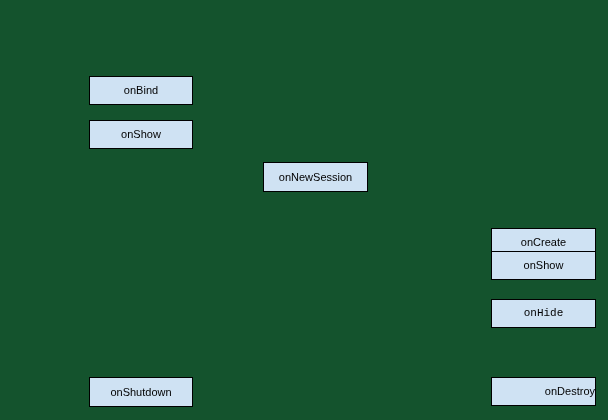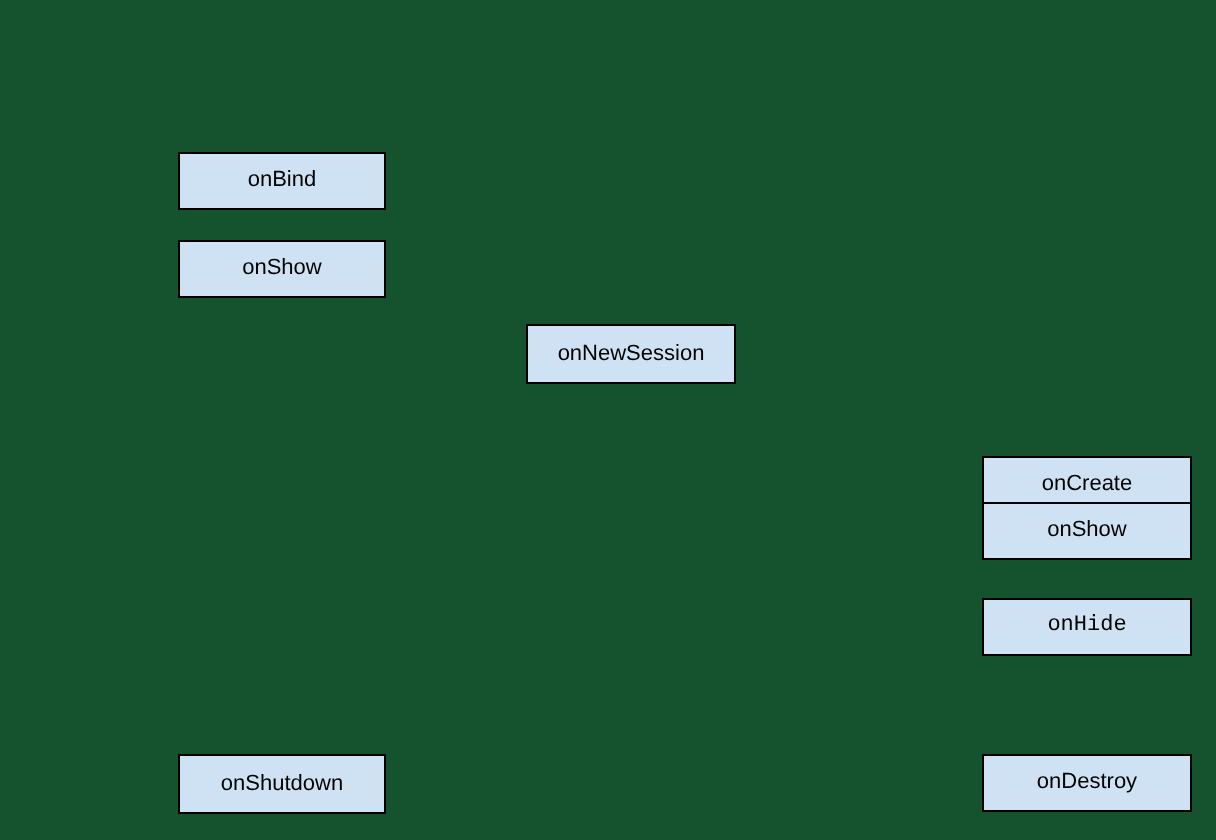--- a/index.html
+++ b/index.html
@@ -48,16 +48,16 @@
     </div>
     <div class="node" style="left: 491px; top: 251px; width: 105px; height: 29px; background: rgb(207, 226, 243); border-color: rgb(0, 0, 0);">
       <span style="color: rgb(0, 0, 0);">onShow</span>
     </div>
     <div class="node" style="left: 491px; top: 299px; width: 105px; height: 29px; background: rgb(207, 226, 243); border-color: rgb(0, 0, 0);">
       <span style="color: rgb(0, 0, 0); font-family: Liberation Mono, monospace;">onHide</span>
     </div>
     <div class="node" style="left: 89px; top: 377px; width: 104px; height: 30px; background: rgb(207, 226, 243); border-color: rgb(0, 0, 0);">
       <span style="color: rgb(0, 0, 0);">onShutdown</span>
     </div>
-    <div class="node" style="left: 491px; top: 377px; width: 105px; height: 29px; background: rgb(207, 226, 243); border-color: rgb(0, 0, 0);">
+    <div class="node" style="left: 491px; top: 377px; width: 105px; height: 29px; background: rgb(207, 226, 243); border-color: rgb(0, 0, 0); justify-content: flex-end;">
       <span style="color: rgb(0, 0, 0);">onDestroy</span>
     </div>
   </div>
 
 </body></html>

